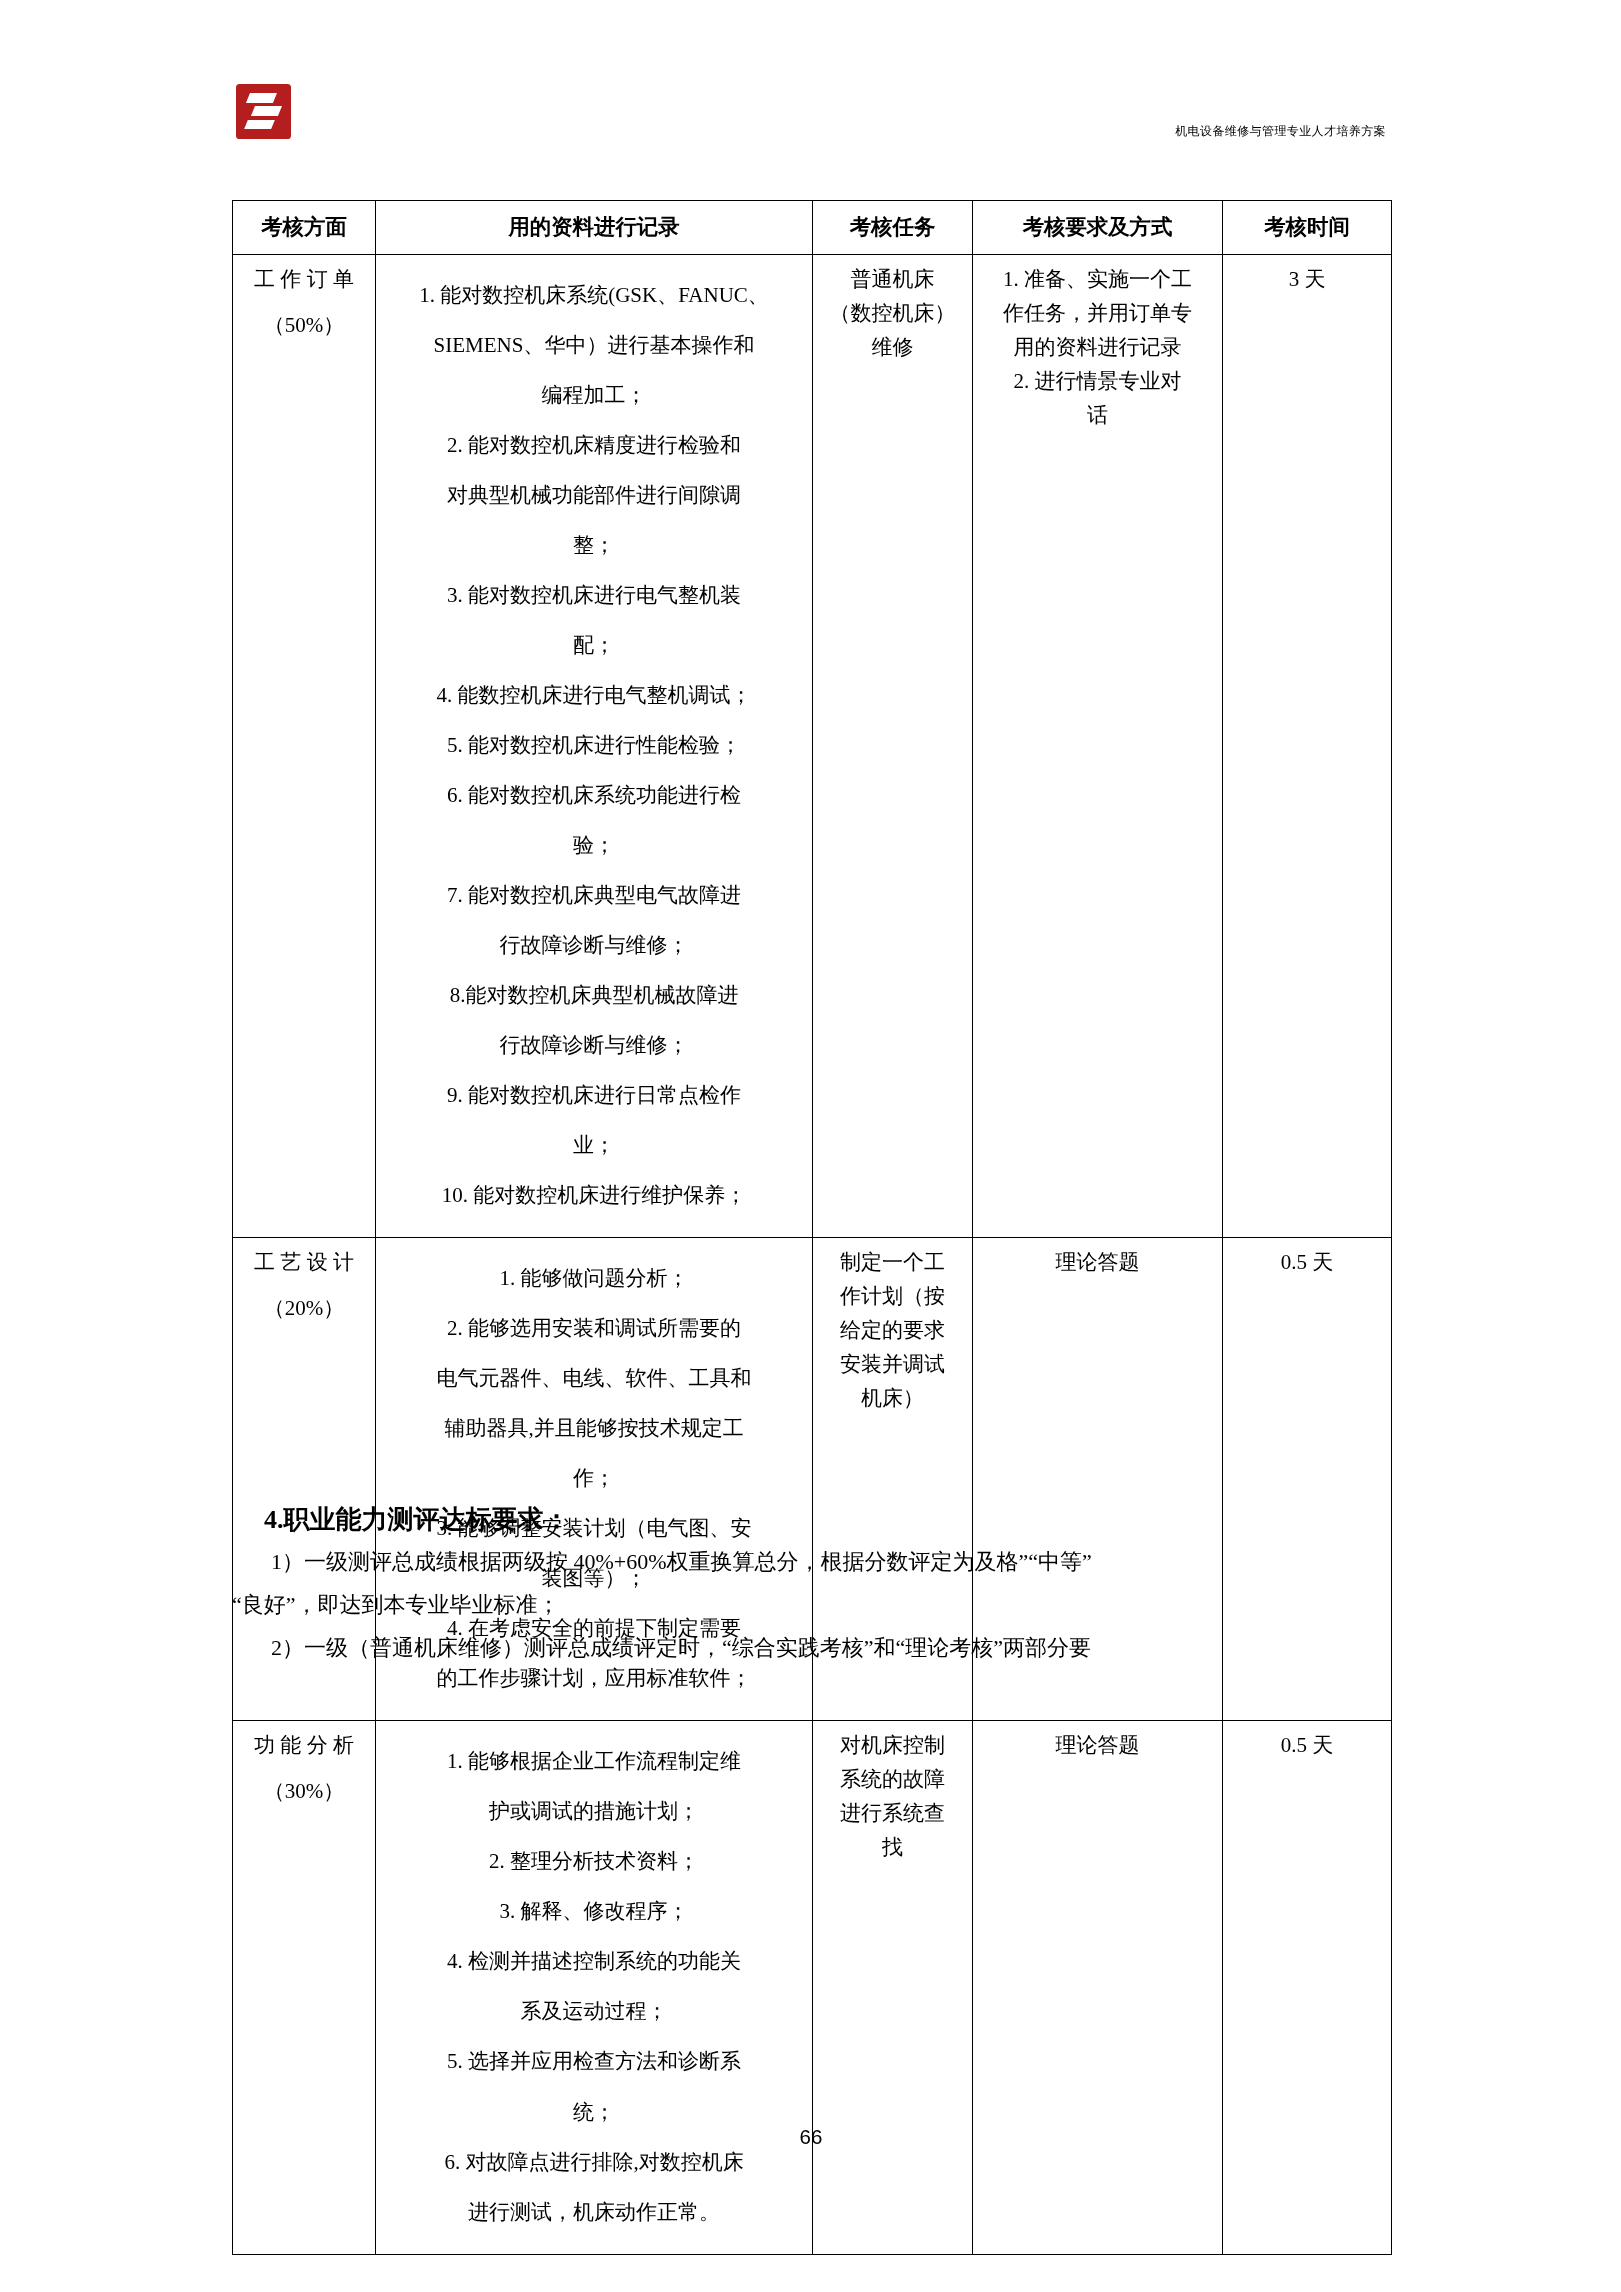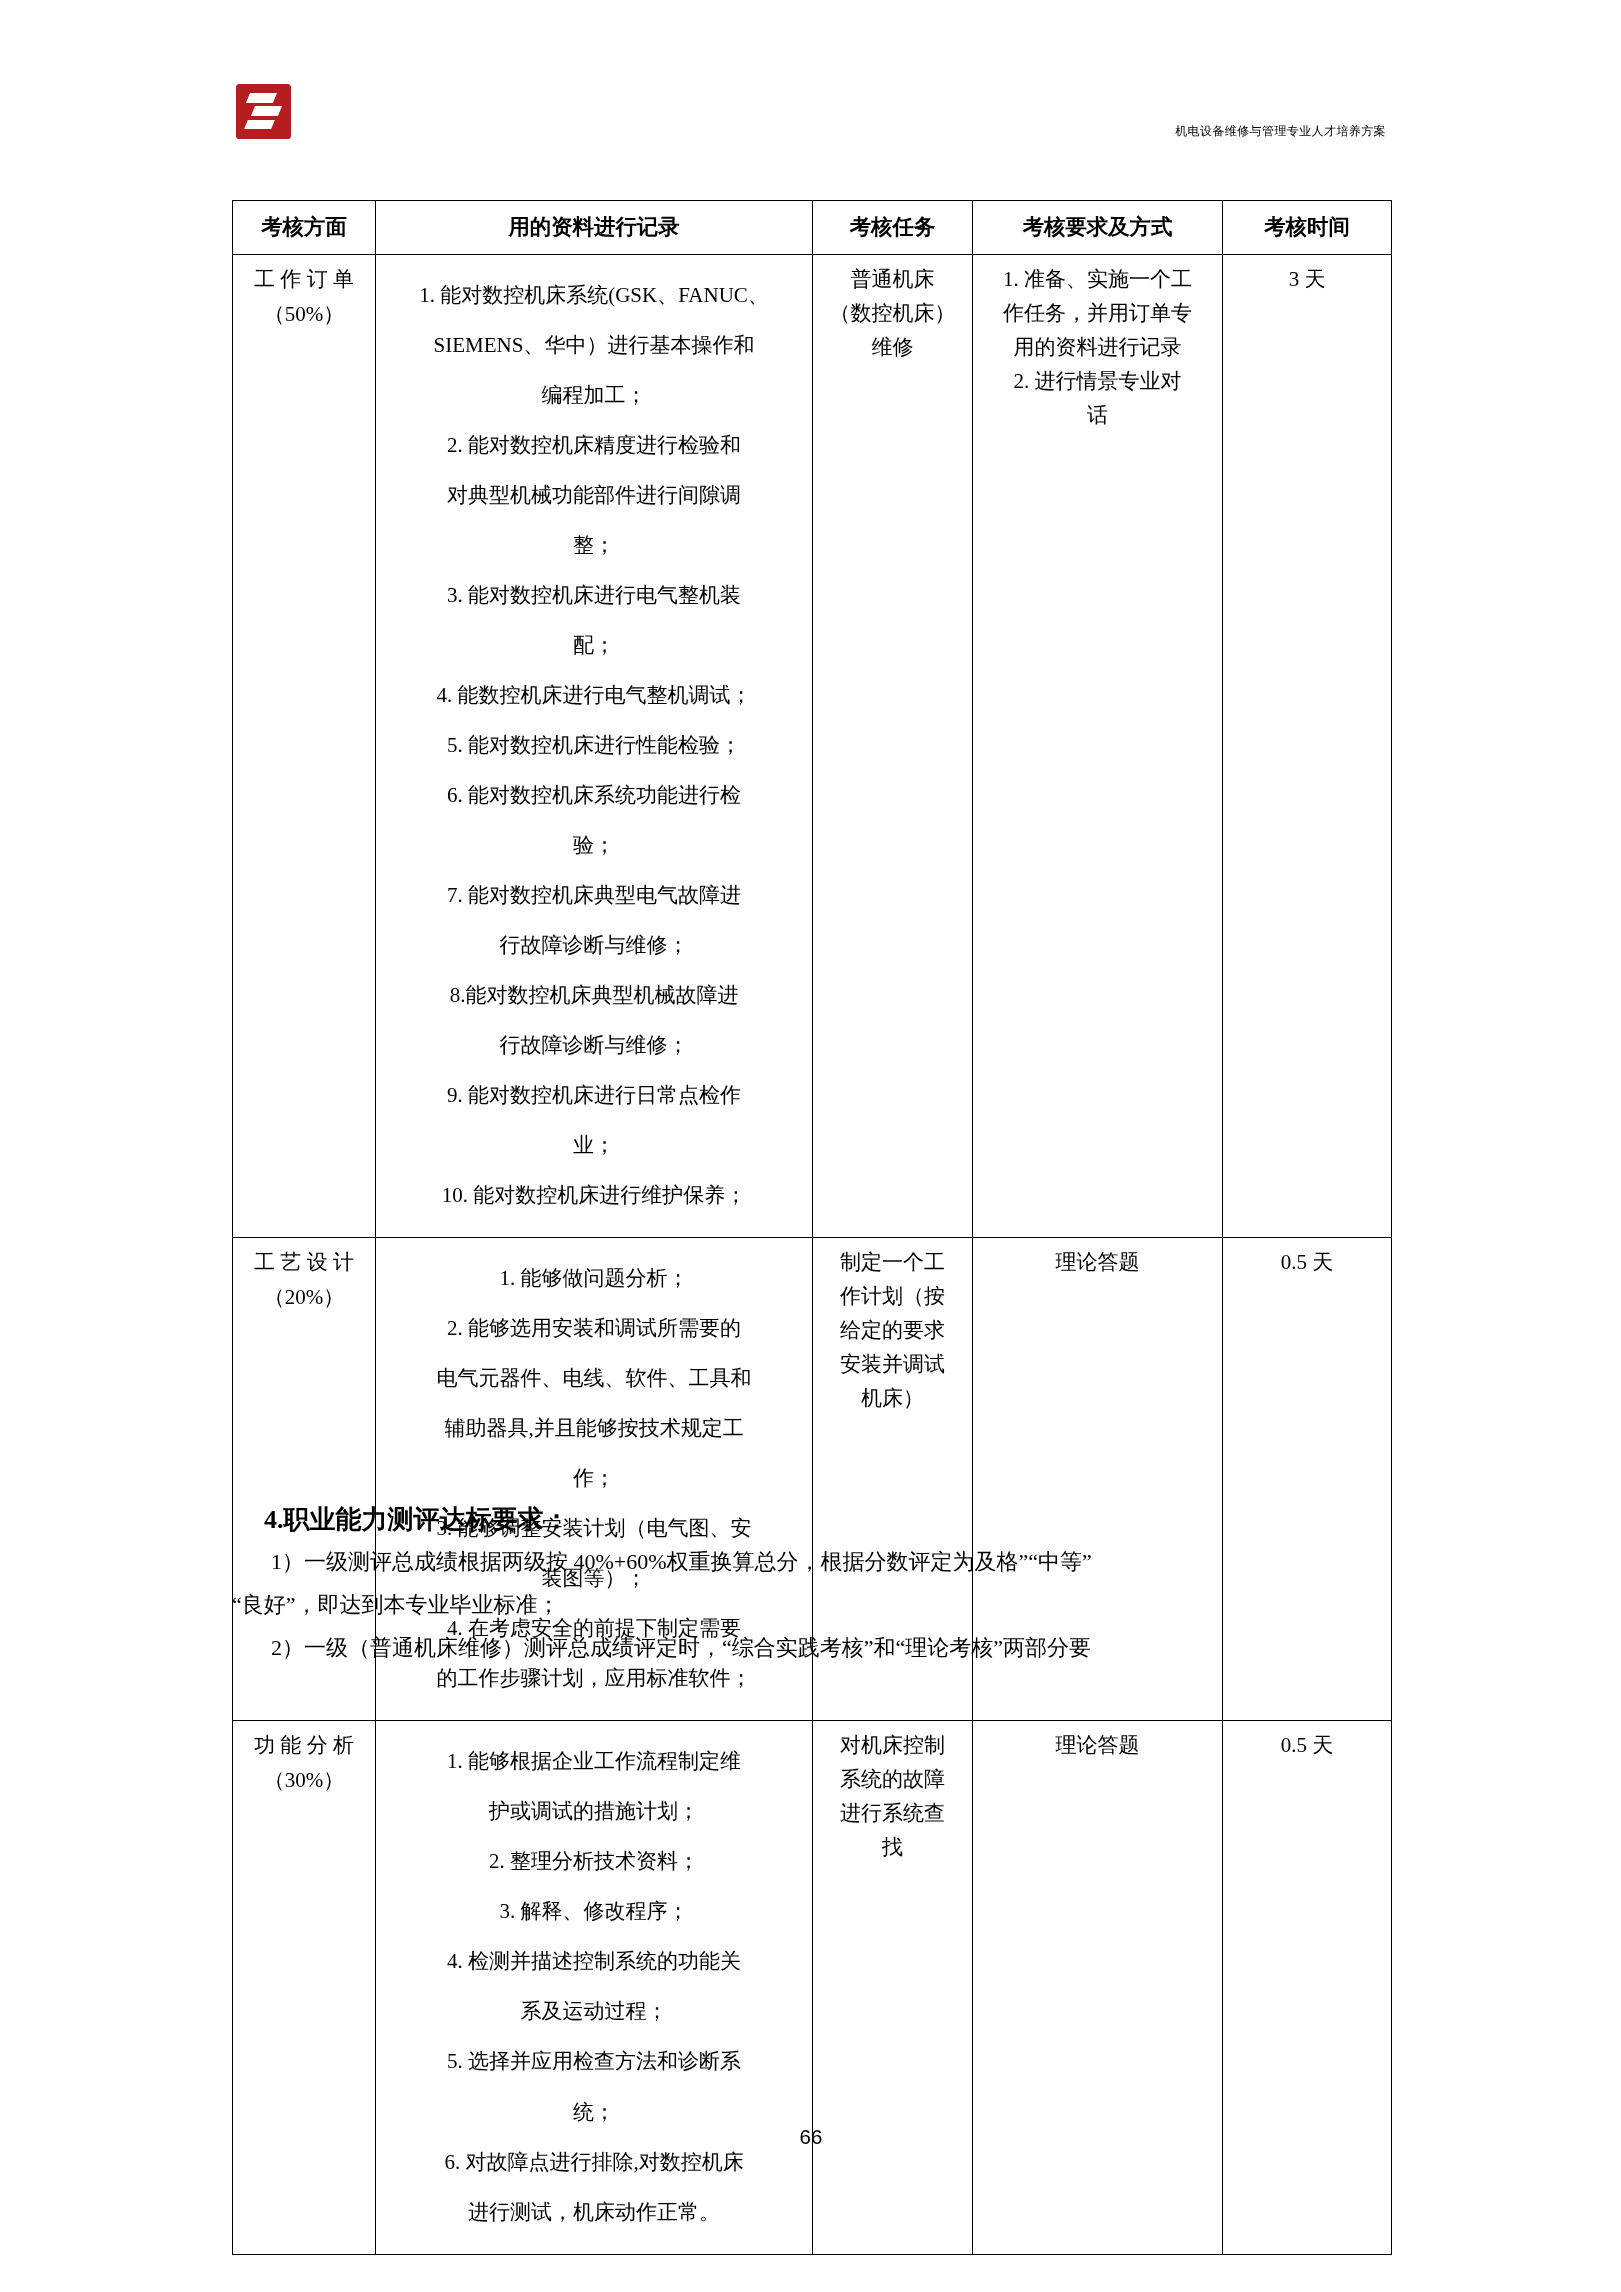--- a/index.html
+++ b/index.html
@@ -143,21 +143,21 @@
     text-align: center;
     vertical-align: middle;
   }
   .aspect-name {
     letter-spacing: 5.3px;
     text-indent: 5.3px;
     display: block;
   }
   .aspect-pct {
     display: block;
-    margin-top: 1px;
+    margin-top: 12px;
   }
   .ability-list {
     margin: 0;
     padding: 0;
     list-style: none;
   }
   .ability-list li {
     margin: 16px;
     padding: 0;
     text-indent: 0;

